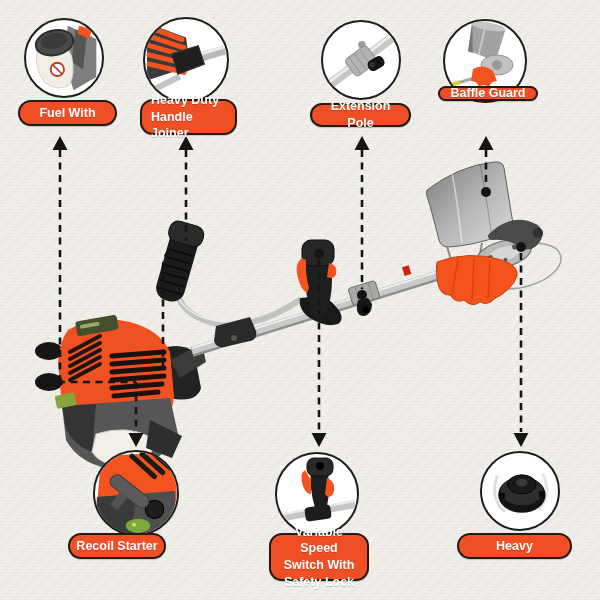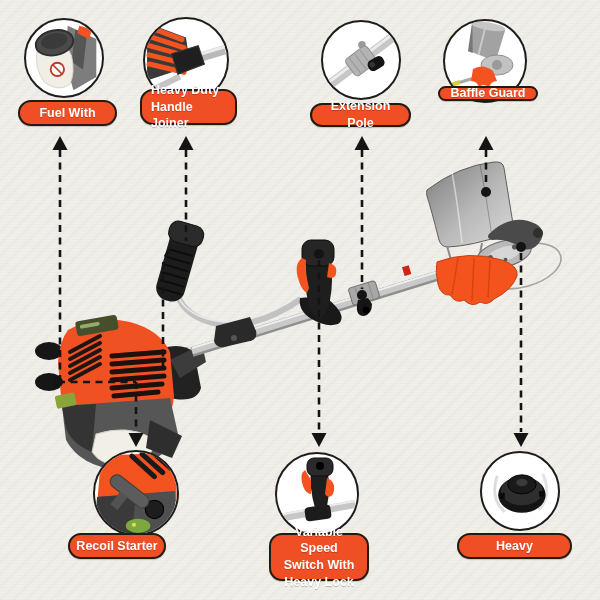--- a/index.html
+++ b/index.html
@@ -32,21 +32,21 @@
   
   #c-fuel   {left:24px;  top:18px;  width:80px; height:80px;}
   #c-joiner {left:143px; top:17px;  width:86px; height:86px;}
   #c-pole   {left:321px; top:20px;  width:80px; height:80px;}
   #c-baffle {left:443px; top:19px;  width:84px; height:84px;}
   #c-recoil {left:93px;  top:450px; width:86px; height:86px;}
   #c-speed  {left:275px; top:452px; width:84px; height:84px;}
   #c-blade  {left:480px; top:451px; width:80px; height:80px;}
   
   #l-fuel   {left:18px;  top:100px; width:99px;  height:26px;}
-  #l-joiner {left:140px; top:89px;  width:97px;  height:36px;}
+  #l-joiner {left:140px; top:99px;  width:97px;  height:36px;}
   #l-pole   {left:310px; top:103px; width:101px; height:24px;}
   #l-baffle {left:438px; top:86px; width:100px; height:15px;}
   #l-recoil {left:68px;  top:533px; width:98px;  height:26px;}
   #l-speed  {left:269px; top:533px; width:100px; height:48px;}
   #l-blade  {left:457px; top:533px; width:115px; height:26px;}
 </style>
 </head>
 <body>
 
 <div class="stage">
@@ -309,16 +309,16 @@
   </div>
 
   <div class="pill" id="l-fuel">Fuel With</div>
   <div class="pill left" id="l-joiner">Heavy Duty
 Handle Joiner</div>
   <div class="pill" id="l-pole">Extension Pole</div>
   <div class="pill" id="l-baffle">Baffle Guard</div>
   <div class="pill" id="l-recoil">Recoil Starter</div>
   <div class="pill" id="l-speed">Variable Speed
 Switch With
-Heavy Lock</div>
+Safety Lock</div>
   <div class="pill" id="l-blade">Heavy</div>
 
 </div>
 
 </body></html>

